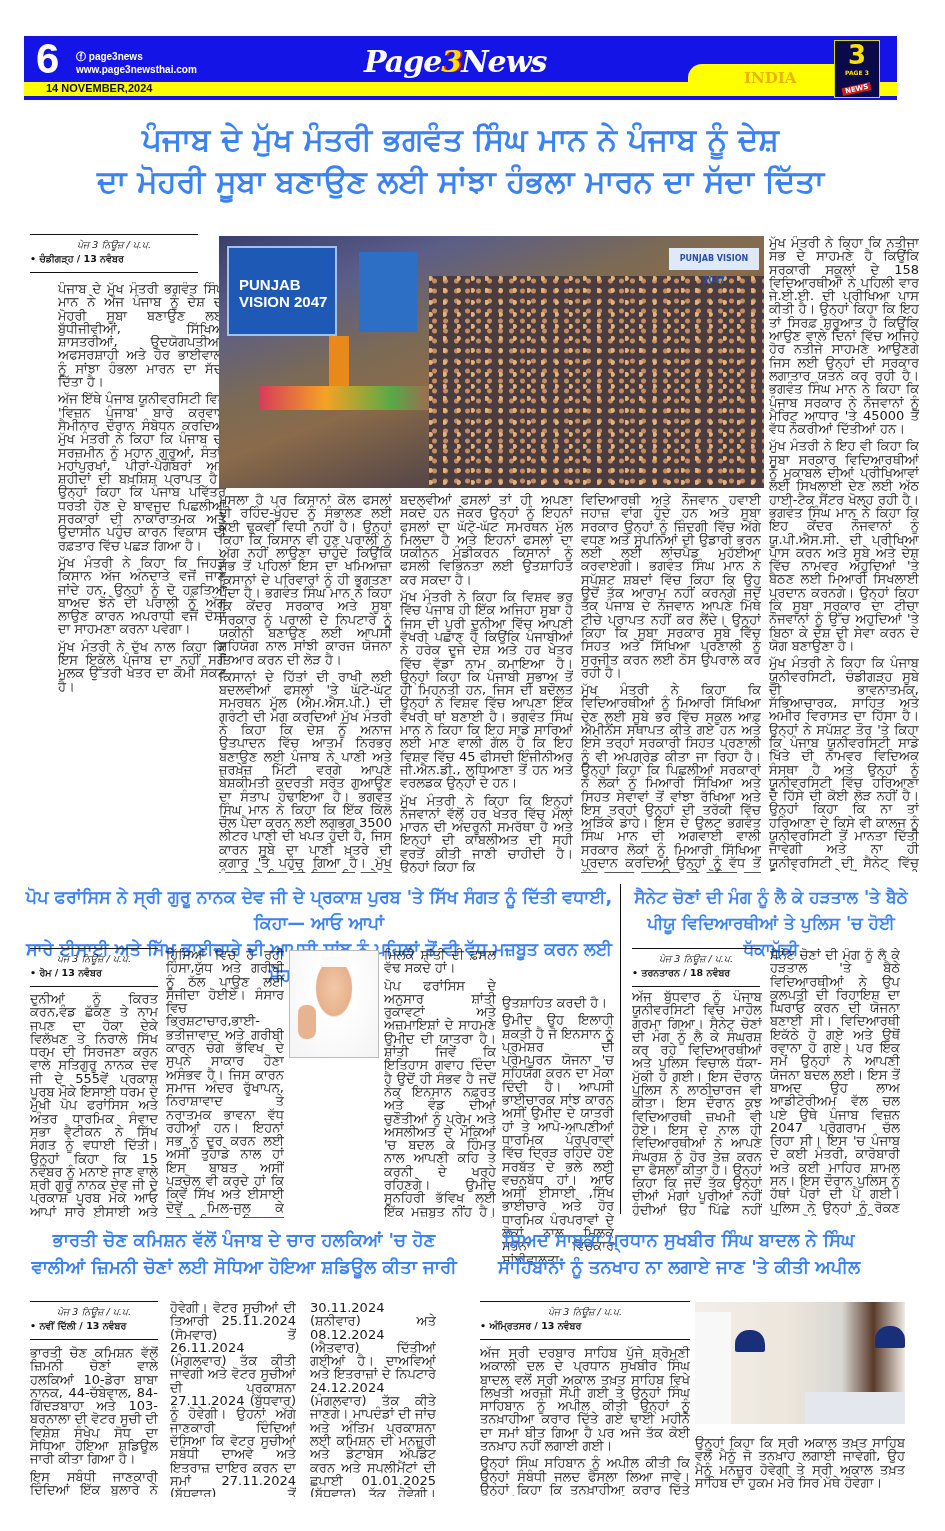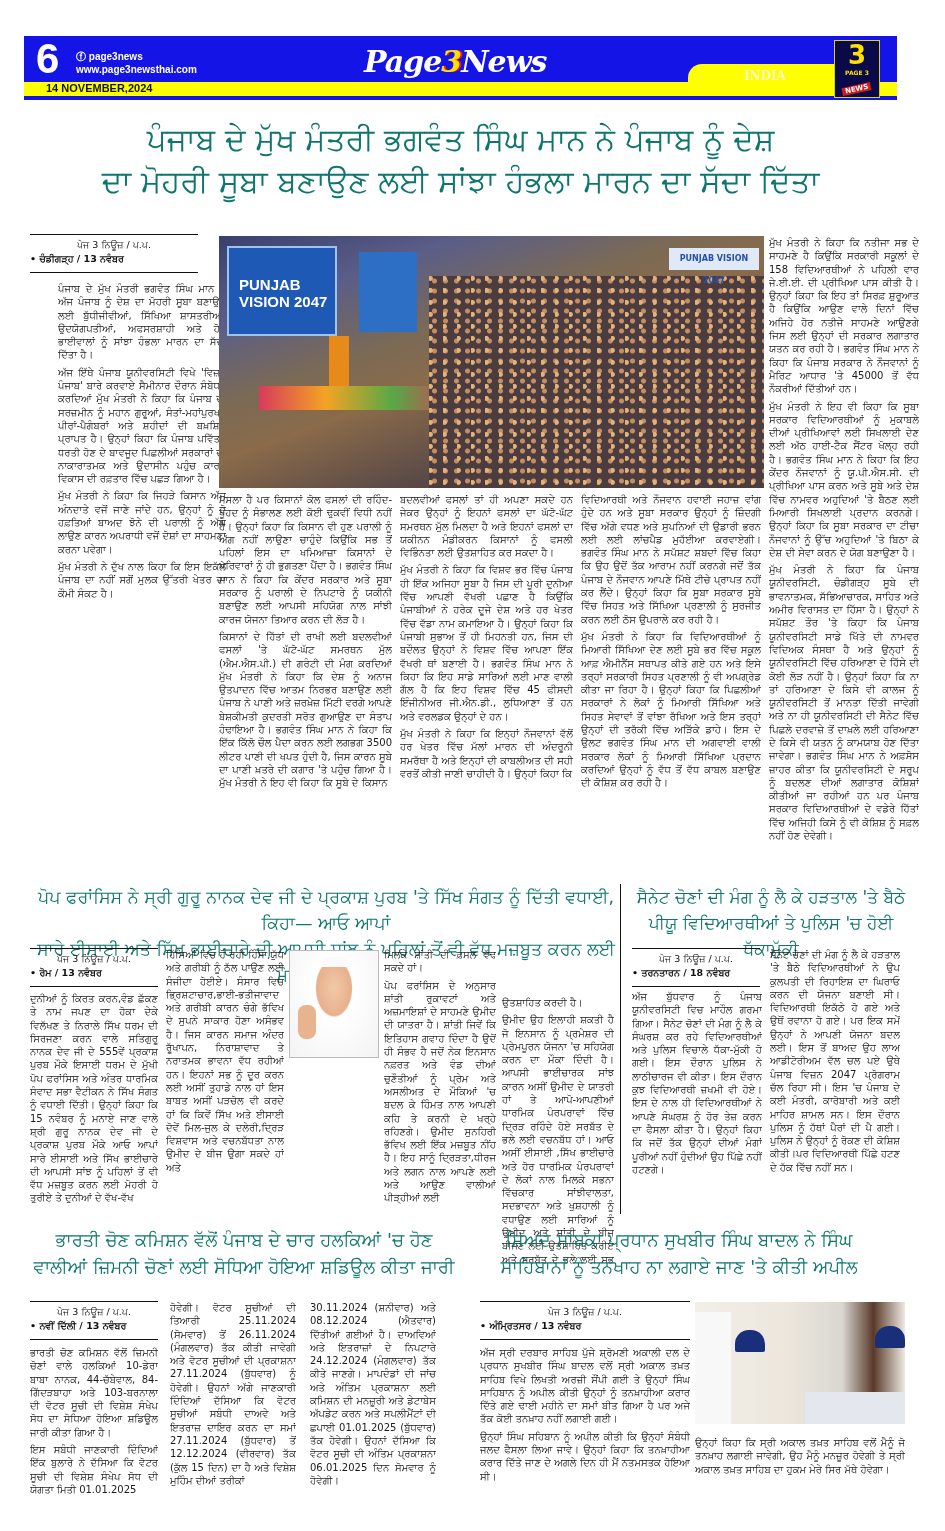--- a/index.html
+++ b/index.html
@@ -10,35 +10,35 @@
   .masthead { position: absolute; left: 0; top: 36px; width: 873px; height: 64px; background: #1414e6; }
   .mast-yellow { position: absolute; left: 0; top: 46px; width: 873px; height: 14px; background: #ffff00; }
   .mast-bottom { position: absolute; left: 0; top: 60px; width: 873px; height: 4px; background: #1414e6; }
   .pagenum { position: absolute; left: 12px; top: 0px; font-family: "Liberation Sans", sans-serif; font-size: 42px; font-weight: bold; color: #fff; line-height: 46px; }
   .social { position: absolute; left: 52px; top: 14px; font-family: "Liberation Sans", sans-serif; font-size: 10px; color: #fff; font-weight: bold; }
   .website { position: absolute; left: 52px; top: 28px; font-family: Liberation Sans, sans-serif; font-size: 10px; color: #fff; font-weight: bold; }
   .date { position: absolute; left: 22px; top: 46px; font-family: Liberation Sans, sans-serif; font-size: 11px; font-weight: bold; color: #111; }
   .logo { position: absolute; left: 340px; top: 8px; font-family: "DejaVu Serif", serif; font-size: 30px; color: #fff; font-style: italic; font-weight: bold; letter-spacing: -1px; }
   .logo .three { color: #ffe000; text-shadow: 2px 0 0 #e21b1b; }
   .india-tab { position: absolute; left: 664px; top: 28px; width: 158px; height: 32px; background: #ffff00; border-top-left-radius: 14px; }
-  .india { position: absolute; left: 720px; top: 33px; font-family: "DejaVu Serif", serif; font-weight: bold; font-size: 12px; color: #fef9c3; }
+  .india { position: absolute; left: 720px; top: 33px; font-family: "DejaVu Serif", serif; font-weight: bold; font-size: 15px; color: #eab308; }
   .badge { position: absolute; left: 810px; top: 4px; width: 46px; height: 58px; background: #0a0a4a; border: 1px solid #d8d800; text-align: center; color: #ffe000; }
   .badge .b3 { font-size: 26px; font-weight: bold; line-height: 28px; }
   .badge .bp { font-size: 6px; font-weight: bold; }
   .badge .bn { font-size: 7px; font-weight: bold; color: #fff; background: #d21d1d; display: inline-block; padding: 0 3px; transform: rotate(-12deg); margin-top: 2px; }
 
-  .headline { position: absolute; text-align: center; font-weight: normal; color: #0f766e; font-family: "DejaVu Sans", sans-serif; }
+  .headline { position: absolute; text-align: center; font-weight: bold; color: #3b82f6; font-family: "DejaVu Sans", sans-serif; }
   .h-main { left: 0; top: 118px; width: 873px; font-size: 31px; line-height: 42px; }
   .h-sub { font-size: 19px; line-height: 28px; }
 
   .byline { position: absolute; font-size: 9.5px; line-height: 14px; border-top: 1.5px solid #111; border-bottom: 1.5px solid #111; padding: 3px 0 6px 0; }
-  .byline .src { text-align: center; }
+  .byline .src { text-align: center; font-style: italic; }
   .byline .place { font-weight: bold; }
 
-  .col { position: absolute; font-size: 10px; line-height: 13.3px; text-align: justify; color: #1a1a1a; }
+  .col { position: absolute; font-size: 13px; line-height: 13.3px; text-align: justify; color: #1a1a1a; }
   .col p { margin-bottom: 4px; }
 
   .photo { position: absolute; overflow: hidden; }
   .rule { position: absolute; background: #111; }
 </style>
 </head>
 <body>
 
 <div class="page">
 
@@ -101,21 +101,21 @@
   <div class="col" style="left:557px; top:493px; width:180px; height:380px; overflow:hidden;">
     <p>ਵਿਦਿਆਰਥੀ ਅਤੇ ਨੌਜਵਾਨ ਹਵਾਈ ਜਹਾਜ਼ ਵਾਂਗ ਹੁੰਦੇ ਹਨ ਅਤੇ ਸੂਬਾ ਸਰਕਾਰ ਉਨ੍ਹਾਂ ਨੂੰ ਜ਼ਿੰਦਗੀ ਵਿੱਚ ਅੱਗੇ ਵਧਣ ਅਤੇ ਸੁਪਨਿਆਂ ਦੀ ਉਡਾਰੀ ਭਰਨ ਲਈ ਲਈ ਲਾਂਚਪੈਡ ਮੁਹੱਈਆ ਕਰਵਾਏਗੀ। ਭਗਵੰਤ ਸਿੰਘ ਮਾਨ ਨੇ ਸਪੱਸ਼ਟ ਸ਼ਬਦਾਂ ਵਿੱਚ ਕਿਹਾ ਕਿ ਉਹ ਉਦੋਂ ਤੱਕ ਆਰਾਮ ਨਹੀਂ ਕਰਨਗੇ ਜਦੋਂ ਤੱਕ ਪੰਜਾਬ ਦੇ ਨੌਜਵਾਨ ਆਪਣੇ ਮਿੱਥੇ ਟੀਚੇ ਪ੍ਰਾਪਤ ਨਹੀਂ ਕਰ ਲੈਂਦੇ। ਉਨ੍ਹਾਂ ਕਿਹਾ ਕਿ ਸੂਬਾ ਸਰਕਾਰ ਸੂਬੇ ਵਿੱਚ ਸਿਹਤ ਅਤੇ ਸਿੱਖਿਆ ਪ੍ਰਣਾਲੀ ਨੂੰ ਸੁਰਜੀਤ ਕਰਨ ਲਈ ਠੋਸ ਉਪਰਾਲੇ ਕਰ ਰਹੀ ਹੈ।</p>
     <p>ਮੁੱਖ ਮੰਤਰੀ ਨੇ ਕਿਹਾ ਕਿ ਵਿਦਿਆਰਥੀਆਂ ਨੂੰ ਮਿਆਰੀ ਸਿੱਖਿਆ ਦੇਣ ਲਈ ਸੂਬੇ ਭਰ ਵਿੱਚ ਸਕੂਲ ਆਫ਼ ਐਮੀਨੈਂਸ ਸਥਾਪਤ ਕੀਤੇ ਗਏ ਹਨ ਅਤੇ ਇਸੇ ਤਰ੍ਹਾਂ ਸਰਕਾਰੀ ਸਿਹਤ ਪ੍ਰਣਾਲੀ ਨੂੰ ਵੀ ਅਪਗ੍ਰੇਡ ਕੀਤਾ ਜਾ ਰਿਹਾ ਹੈ। ਉਨ੍ਹਾਂ ਕਿਹਾ ਕਿ ਪਿਛਲੀਆਂ ਸਰਕਾਰਾਂ ਨੇ ਲੋਕਾਂ ਨੂੰ ਮਿਆਰੀ ਸਿੱਖਿਆ ਅਤੇ ਸਿਹਤ ਸੇਵਾਵਾਂ ਤੋਂ ਵਾਂਝਾ ਰੱਖਿਆ ਅਤੇ ਇਸ ਤਰ੍ਹਾਂ ਉਨ੍ਹਾਂ ਦੀ ਤਰੱਕੀ ਵਿੱਚ ਅੜਿੱਕੇ ਡਾਹੇ। ਇਸ ਦੇ ਉਲਟ ਭਗਵੰਤ ਸਿੰਘ ਮਾਨ ਦੀ ਅਗਵਾਈ ਵਾਲੀ ਸਰਕਾਰ ਲੋਕਾਂ ਨੂੰ ਮਿਆਰੀ ਸਿੱਖਿਆ ਪ੍ਰਦਾਨ ਕਰਦਿਆਂ ਉਨ੍ਹਾਂ ਨੂੰ ਵੱਧ ਤੋਂ ਵੱਧ ਕਾਬਲ ਬਣਾਉਣ ਦੀ ਕੋਸ਼ਿਸ਼ ਕਰ ਰਹੀ ਹੈ।</p>
   </div>
   <div class="col" style="left:745px; top:236px; width:150px; height:636px; overflow:hidden;">
     <p>ਮੁੱਖ ਮੰਤਰੀ ਨੇ ਕਿਹਾ ਕਿ ਨਤੀਜਾ ਸਭ ਦੇ ਸਾਹਮਣੇ ਹੈ ਕਿਉਂਕਿ ਸਰਕਾਰੀ ਸਕੂਲਾਂ ਦੇ 158 ਵਿਦਿਆਰਥੀਆਂ ਨੇ ਪਹਿਲੀ ਵਾਰ ਜੇ.ਈ.ਈ. ਦੀ ਪ੍ਰੀਖਿਆ ਪਾਸ ਕੀਤੀ ਹੈ। ਉਨ੍ਹਾਂ ਕਿਹਾ ਕਿ ਇਹ ਤਾਂ ਸਿਰਫ਼ ਸ਼ੁਰੂਆਤ ਹੈ ਕਿਉਂਕਿ ਆਉਣ ਵਾਲੇ ਦਿਨਾਂ ਵਿੱਚ ਅਜਿਹੇ ਹੋਰ ਨਤੀਜੇ ਸਾਹਮਣੇ ਆਉਣਗੇ ਜਿਸ ਲਈ ਉਨ੍ਹਾਂ ਦੀ ਸਰਕਾਰ ਲਗਾਤਾਰ ਯਤਨ ਕਰ ਰਹੀ ਹੈ। ਭਗਵੰਤ ਸਿੰਘ ਮਾਨ ਨੇ ਕਿਹਾ ਕਿ ਪੰਜਾਬ ਸਰਕਾਰ ਨੇ ਨੌਜਵਾਨਾਂ ਨੂੰ ਮੈਰਿਟ ਆਧਾਰ 'ਤੇ 45000 ਤੋਂ ਵੱਧ ਨੌਕਰੀਆਂ ਦਿੱਤੀਆਂ ਹਨ।</p>
     <p>ਮੁੱਖ ਮੰਤਰੀ ਨੇ ਇਹ ਵੀ ਕਿਹਾ ਕਿ ਸੂਬਾ ਸਰਕਾਰ ਵਿਦਿਆਰਥੀਆਂ ਨੂੰ ਮੁਕਾਬਲੇ ਦੀਆਂ ਪ੍ਰੀਖਿਆਵਾਂ ਲਈ ਸਿਖਲਾਈ ਦੇਣ ਲਈ ਅੱਠ ਹਾਈ-ਟੈਕ ਸੈਂਟਰ ਖੋਲ੍ਹ ਰਹੀ ਹੈ। ਭਗਵੰਤ ਸਿੰਘ ਮਾਨ ਨੇ ਕਿਹਾ ਕਿ ਇਹ ਕੇਂਦਰ ਨੌਜਵਾਨਾਂ ਨੂੰ ਯੂ.ਪੀ.ਐਸ.ਸੀ. ਦੀ ਪ੍ਰੀਖਿਆ ਪਾਸ ਕਰਨ ਅਤੇ ਸੂਬੇ ਅਤੇ ਦੇਸ਼ ਵਿੱਚ ਨਾਮਵਰ ਅਹੁਦਿਆਂ 'ਤੇ ਬੈਠਣ ਲਈ ਮਿਆਰੀ ਸਿਖਲਾਈ ਪ੍ਰਦਾਨ ਕਰਨਗੇ। ਉਨ੍ਹਾਂ ਕਿਹਾ ਕਿ ਸੂਬਾ ਸਰਕਾਰ ਦਾ ਟੀਚਾ ਨੌਜਵਾਨਾਂ ਨੂੰ ਉੱਚ ਅਹੁਦਿਆਂ 'ਤੇ ਬਿਠਾ ਕੇ ਦੇਸ਼ ਦੀ ਸੇਵਾ ਕਰਨ ਦੇ ਯੋਗ ਬਣਾਉਣਾ ਹੈ।</p>
     <p>ਮੁੱਖ ਮੰਤਰੀ ਨੇ ਕਿਹਾ ਕਿ ਪੰਜਾਬ ਯੂਨੀਵਰਸਿਟੀ, ਚੰਡੀਗੜ੍ਹ ਸੂਬੇ ਦੀ ਭਾਵਨਾਤਮਕ, ਸੱਭਿਆਚਾਰਕ, ਸਾਹਿਤ ਅਤੇ ਅਮੀਰ ਵਿਰਾਸਤ ਦਾ ਹਿੱਸਾ ਹੈ। ਉਨ੍ਹਾਂ ਨੇ ਸਪੱਸ਼ਟ ਤੌਰ 'ਤੇ ਕਿਹਾ ਕਿ ਪੰਜਾਬ ਯੂਨੀਵਰਸਿਟੀ ਸਾਡੇ ਖਿੱਤੇ ਦੀ ਨਾਮਵਰ ਵਿਦਿਅਕ ਸੰਸਥਾ ਹੈ ਅਤੇ ਉਨ੍ਹਾਂ ਨੂੰ ਯੂਨੀਵਰਸਿਟੀ ਵਿੱਚ ਹਰਿਆਣਾ ਦੇ ਹਿੱਸੇ ਦੀ ਕੋਈ ਲੋੜ ਨਹੀਂ ਹੈ। ਉਨ੍ਹਾਂ ਕਿਹਾ ਕਿ ਨਾ ਤਾਂ ਹਰਿਆਣਾ ਦੇ ਕਿਸੇ ਵੀ ਕਾਲਜ ਨੂੰ ਯੂਨੀਵਰਸਿਟੀ ਤੋਂ ਮਾਨਤਾ ਦਿੱਤੀ ਜਾਵੇਗੀ ਅਤੇ ਨਾ ਹੀ ਯੂਨੀਵਰਸਿਟੀ ਦੀ ਸੈਨੇਟ ਵਿੱਚ ਪਿਛਲੇ ਦਰਵਾਜ਼ੇ ਤੋਂ ਦਾਖ਼ਲੇ ਲਈ ਹਰਿਆਣਾ ਦੇ ਕਿਸੇ ਵੀ ਯਤਨ ਨੂੰ ਕਾਮਯਾਬ ਹੋਣ ਦਿੱਤਾ ਜਾਵੇਗਾ। ਭਗਵੰਤ ਸਿੰਘ ਮਾਨ ਨੇ ਅਫ਼ਸੋਸ ਜ਼ਾਹਰ ਕੀਤਾ ਕਿ ਯੂਨੀਵਰਸਿਟੀ ਦੇ ਸਰੂਪ ਨੂੰ ਬਦਲਣ ਦੀਆਂ ਲਗਾਤਾਰ ਕੋਸ਼ਿਸ਼ਾਂ ਕੀਤੀਆਂ ਜਾ ਰਹੀਆਂ ਹਨ ਪਰ ਪੰਜਾਬ ਸਰਕਾਰ ਵਿਦਿਆਰਥੀਆਂ ਦੇ ਵਡੇਰੇ ਹਿੱਤਾਂ ਵਿੱਚ ਅਜਿਹੀ ਕਿਸੇ ਨੂੰ ਵੀ ਕੋਸ਼ਿਸ਼ ਨੂੰ ਸਫ਼ਲ ਨਹੀਂ ਹੋਣ ਦੇਵੇਗੀ।</p>
   </div>
 
-  <div class="headline h-sub" style="left:7px; top:884px; width:590px; font-size:17.5px; line-height:26px;">
+  <div class="headline h-sub" style="left:0; top:884px; width:590px; font-size:17.5px; line-height:26px;">
     <div>ਪੋਪ ਫਰਾਂਸਿਸ ਨੇ ਸ੍ਰੀ ਗੁਰੂ ਨਾਨਕ ਦੇਵ ਜੀ ਦੇ ਪ੍ਰਕਾਸ਼ ਪੁਰਬ 'ਤੇ ਸਿੱਖ ਸੰਗਤ ਨੂੰ ਦਿੱਤੀ ਵਧਾਈ, ਕਿਹਾ— ਆਓ ਆਪਾਂ</div>
     <div>ਸਾਰੇ ਈਸਾਈ ਅਤੇ ਸਿੱਖ ਭਾਈਚਾਰੇ ਦੀ ਆਪਸੀ ਸਾਂਝ ਨੂੰ ਪਹਿਲਾਂ ਤੋਂ ਵੀ ਵੱਧ ਮਜ਼ਬੂਤ ਕਰਨ ਲਈ ਮੋਹਰੀ ਹੋ ਤੁਰੀਏ</div>
   </div>
   <div class="byline" style="left:6px; top:948px; width:128px;">
     <div class="src">ਪੇਜ 3 ਨਿਊਜ਼ / ਪ.ਪ.</div>
     <div class="place">• ਰੋਮ / 13 ਨਵੰਬਰ</div>
   </div>
   <div class="col" style="left:6px; top:992px; width:128px; height:226px; overflow:hidden;">
     <p>ਦੁਨੀਆਂ ਨੂੰ ਕਿਰਤ ਕਰਨ,ਵੰਡ ਛੱਕਣ ਤੇ ਨਾਮ ਜਪਣ ਦਾ ਹੋਕਾ ਦੇਕੇ ਵਿਲੱਖਣ ਤੇ ਨਿਰਾਲੇ ਸਿੱਖ ਧਰਮ ਦੀ ਸਿਰਜਣਾ ਕਰਨ ਵਾਲੇ ਸਤਿਗੁਰੂ ਨਾਨਕ ਦੇਵ ਜੀ ਦੇ 555ਵੇਂ ਪ੍ਰਕਾਸ਼ ਪੁਰਬ ਮੌਕੇ ਇਸਾਈ ਧਰਮ ਦੇ ਮੁੱਖੀ ਪੋਪ ਫਰਾਂਸਿਸ ਅਤੇ ਅੰਤਰ ਧਾਰਮਿਕ ਸੰਵਾਦ ਸਭਾ ਵੈਟੀਕਨ ਨੇ ਸਿੱਖ ਸੰਗਤ ਨੂੰ ਵਧਾਈ ਦਿੱਤੀ। ਉਨ੍ਹਾਂ ਕਿਹਾ ਕਿ 15 ਨਵੰਬਰ ਨੂੰ ਮਨਾਏ ਜਾਣ ਵਾਲੇ ਸ਼੍ਰੀ ਗੁਰੂ ਨਾਨਕ ਦੇਵ ਜੀ ਦੇ ਪ੍ਰਕਾਸ਼ ਪੁਰਬ ਮੌਕੇ ਆਓ ਆਪਾਂ ਸਾਰੇ ਈਸਾਈ ਅਤੇ ਸਿੱਖ ਭਾਈਚਾਰੇ ਦੀ ਆਪਸੀ ਸਾਂਝ ਨੂੰ ਪਹਿਲਾਂ ਤੋਂ ਵੀ ਵੱਧ ਮਜ਼ਬੂਤ ਕਰਨ ਲਈ ਮੋਹਰੀ ਹੋ ਤੁਰੀਏ ਤੇ ਦੁਨੀਆਂ ਦੇ ਵੱਖ-ਵੱਖ</p>
   </div>

